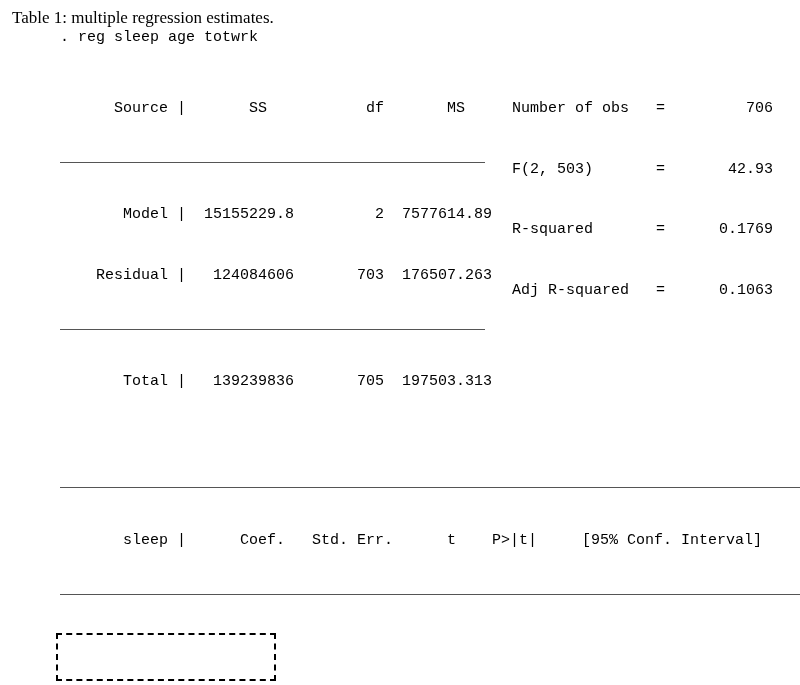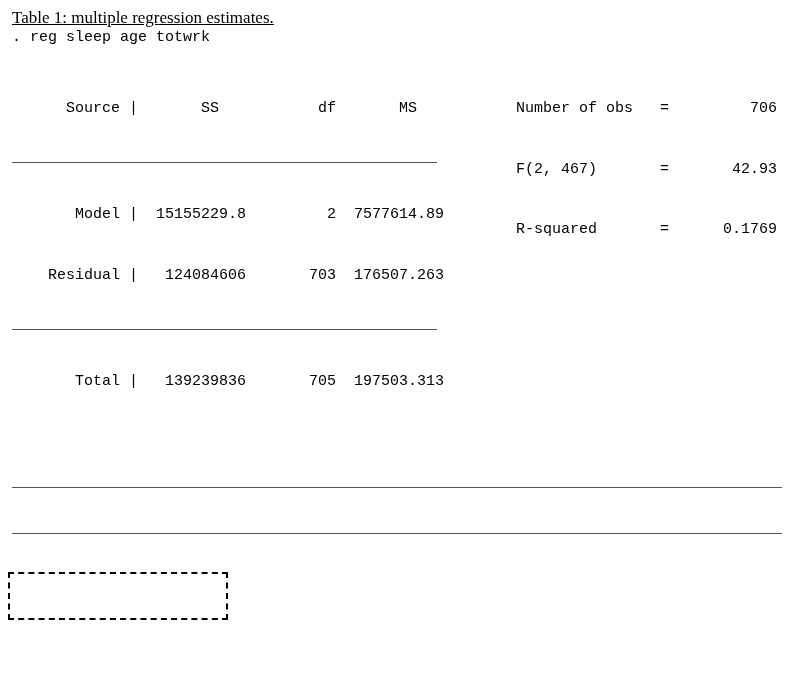--- a/index.html
+++ b/index.html
@@ -5,26 +5,27 @@
   body {
     margin: 0;
     padding: 8px 12px;
     font-family: "Times New Roman", Times, serif;
     font-size: 16px;
     color: #000;
     background: #fff;
     width: 800px;
     box-sizing: border-box;
   }
-  .underline { text-decoration: underline; }
+  .underline { }
   .mono {
     font-family: "Courier New", Courier, monospace;
     font-size: 15px;
     white-space: pre;
     line-height: 1.35;
+    margin-left: 48px;
   }
   .title-row {
     font-family: "Times New Roman", serif;
     font-size: 17px;
   }
   .table-block { margin-bottom: 6px; }
   .hr-left {
     border: none;
     border-top: 1px solid #555;
     margin: 2px 0;
@@ -53,31 +54,33 @@
 <div class="rel table-block">
   <div class="mono" style="display:flex;">
     <div style="width:425px;font-family:Liberation Mono, monospace;">
       <div>      Source |       SS           df       MS   </div>
       <hr class="hr-left">
       <div>       Model |  15155229.8         2  7577614.89</div>
       <div>    Residual |   124084606       703  176507.263</div>
       <hr class="hr-left">
       <div>       Total |   139239836       705  197503.313</div>
     </div>
-    <div style="width:340px;text-align:right;">
+    <div style="width:340px;">
       <div>   Number of obs   =         706</div>
-      <div>   F(2, 467)       =       42.93</div>
+      <div>   F(2, 503)       =       42.93</div>
       <div>   R-squared       =      0.1769</div>
+      <div>   Adj R-squared   =      0.1063</div>
     </div>
   </div>
 
   <div style="height:12px"></div>
 
   <div class="mono rel">
     <hr class="hr-wide">
+    <div>       sleep |      Coef.   Std. Err.      t    P&gt;|t|     [95% Conf. Interval]</div>
     <hr class="hr-wide">
     <div style="position:relative;">
       
       
       
       <div class="dashed-box" style="left:-4px; top:-4px; width:216px; height:44px;"></div>
     </div>
     
   </div>
 </div>

